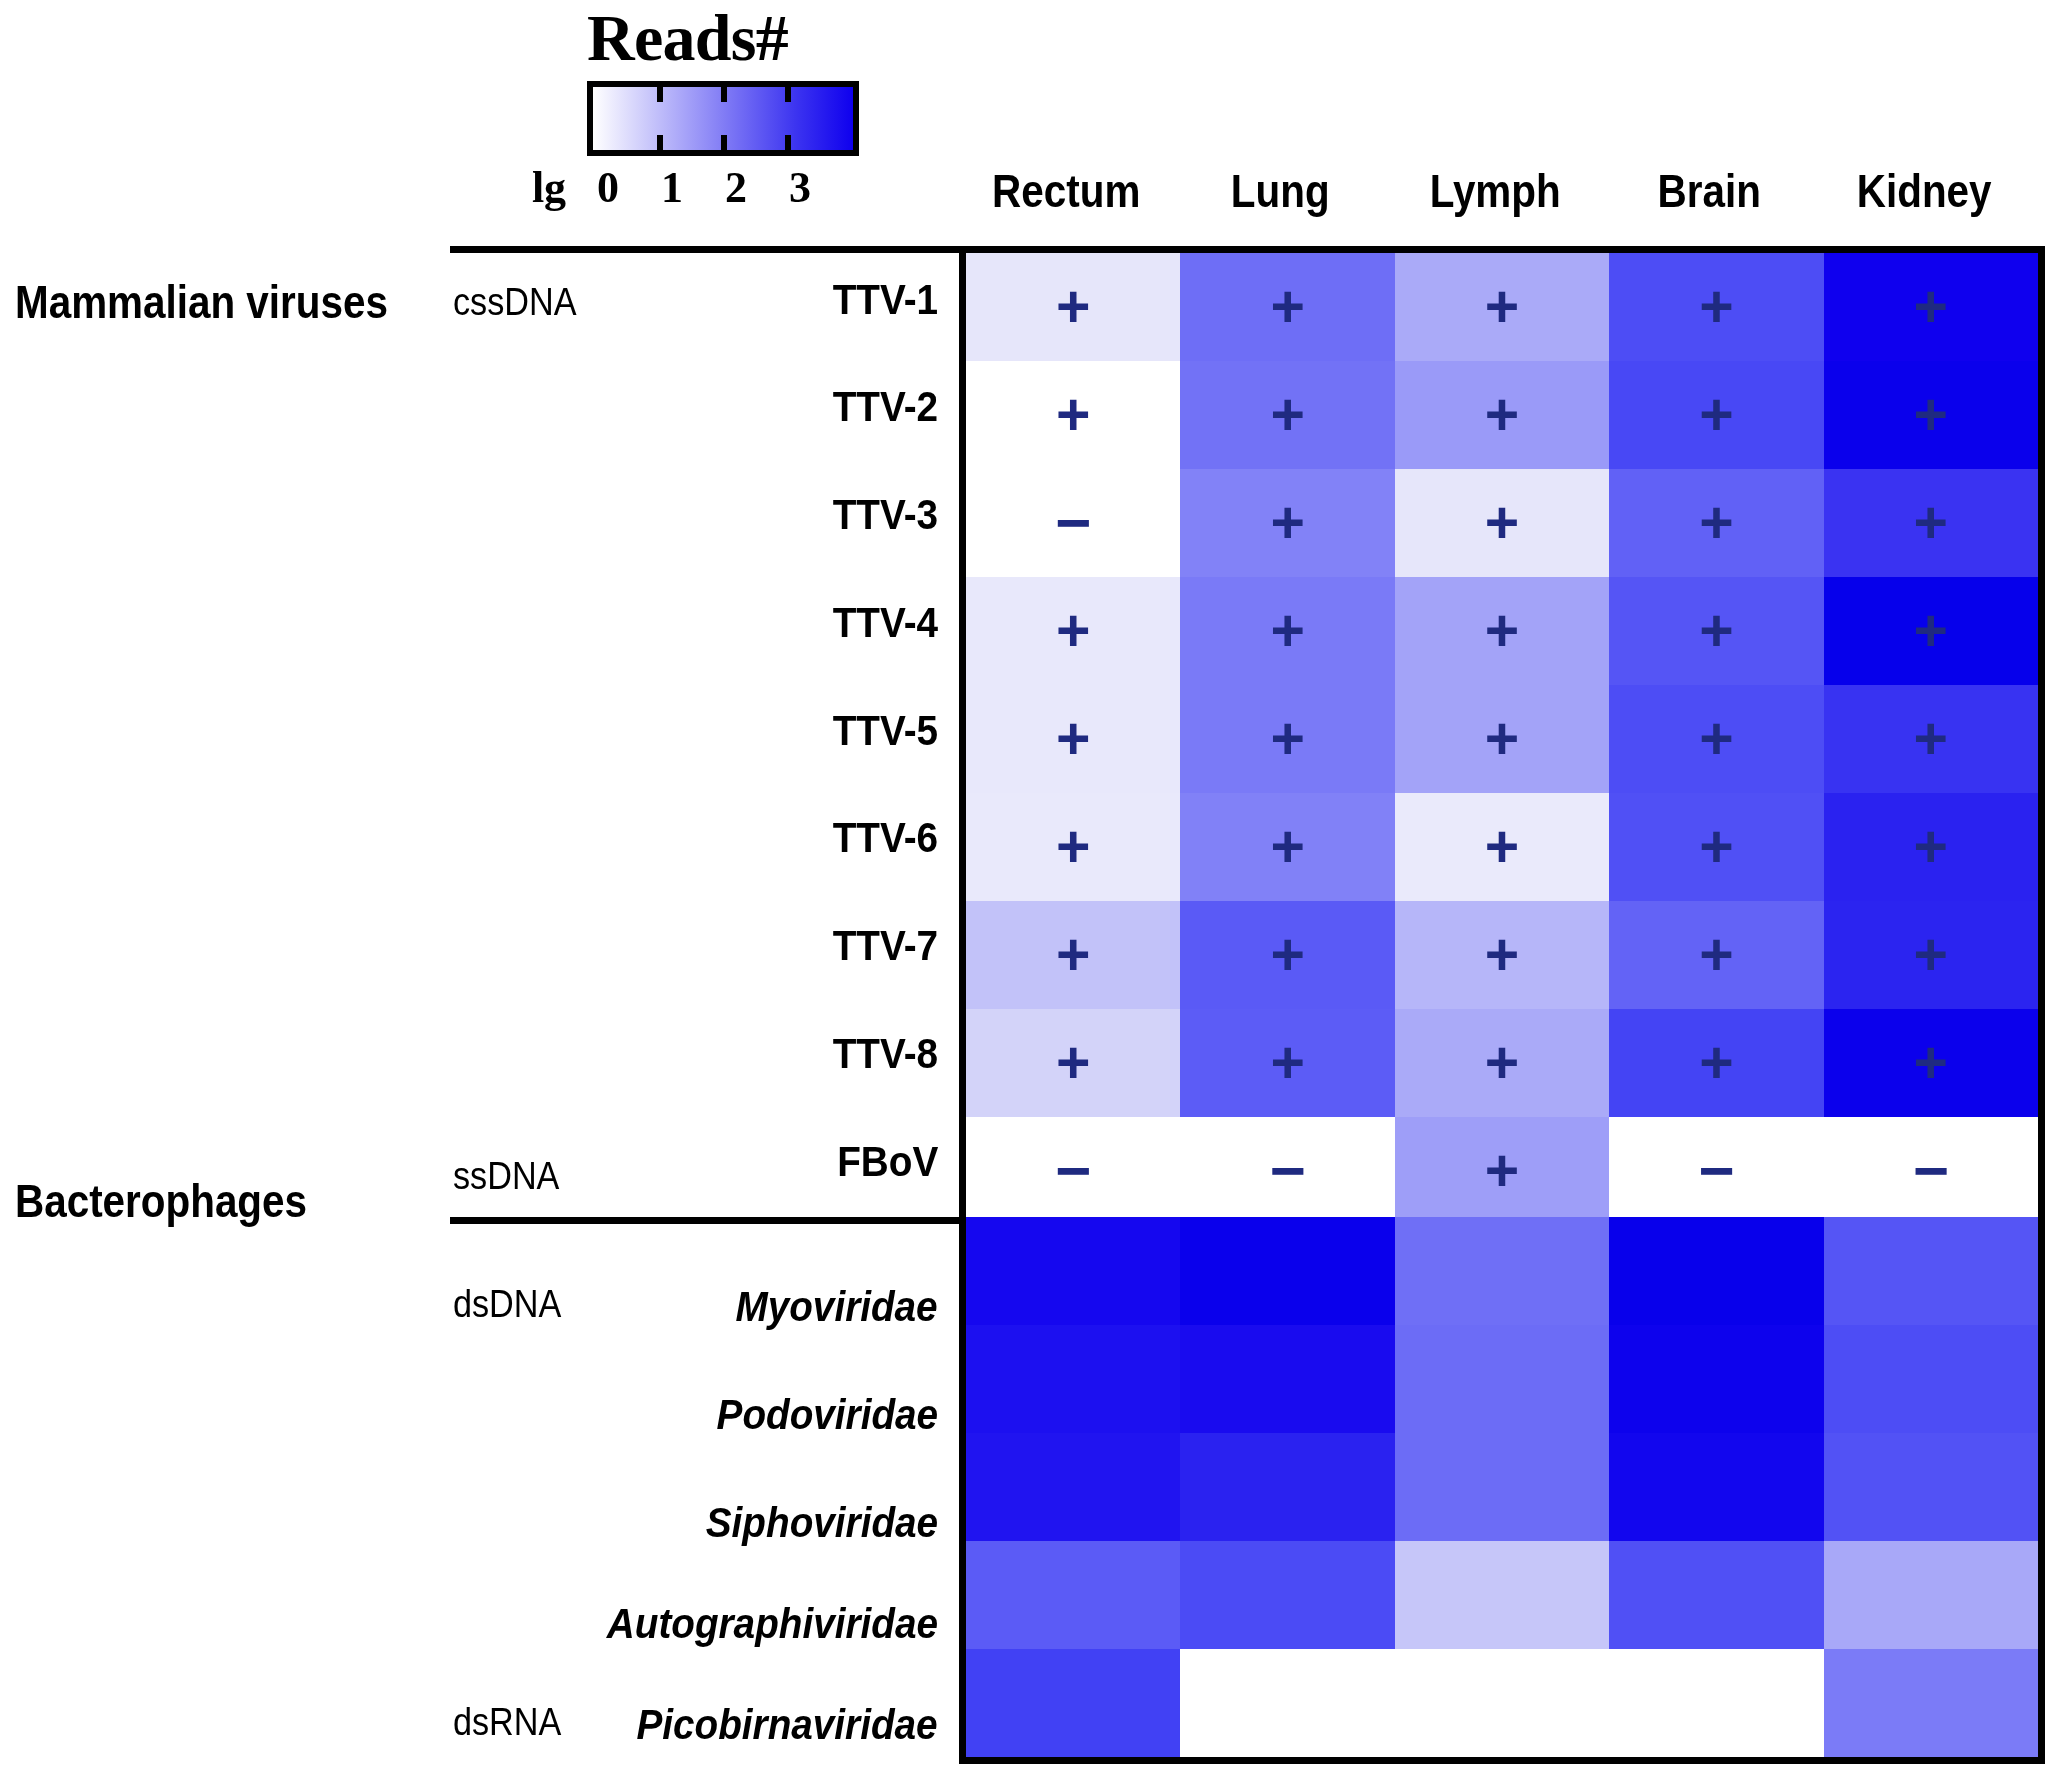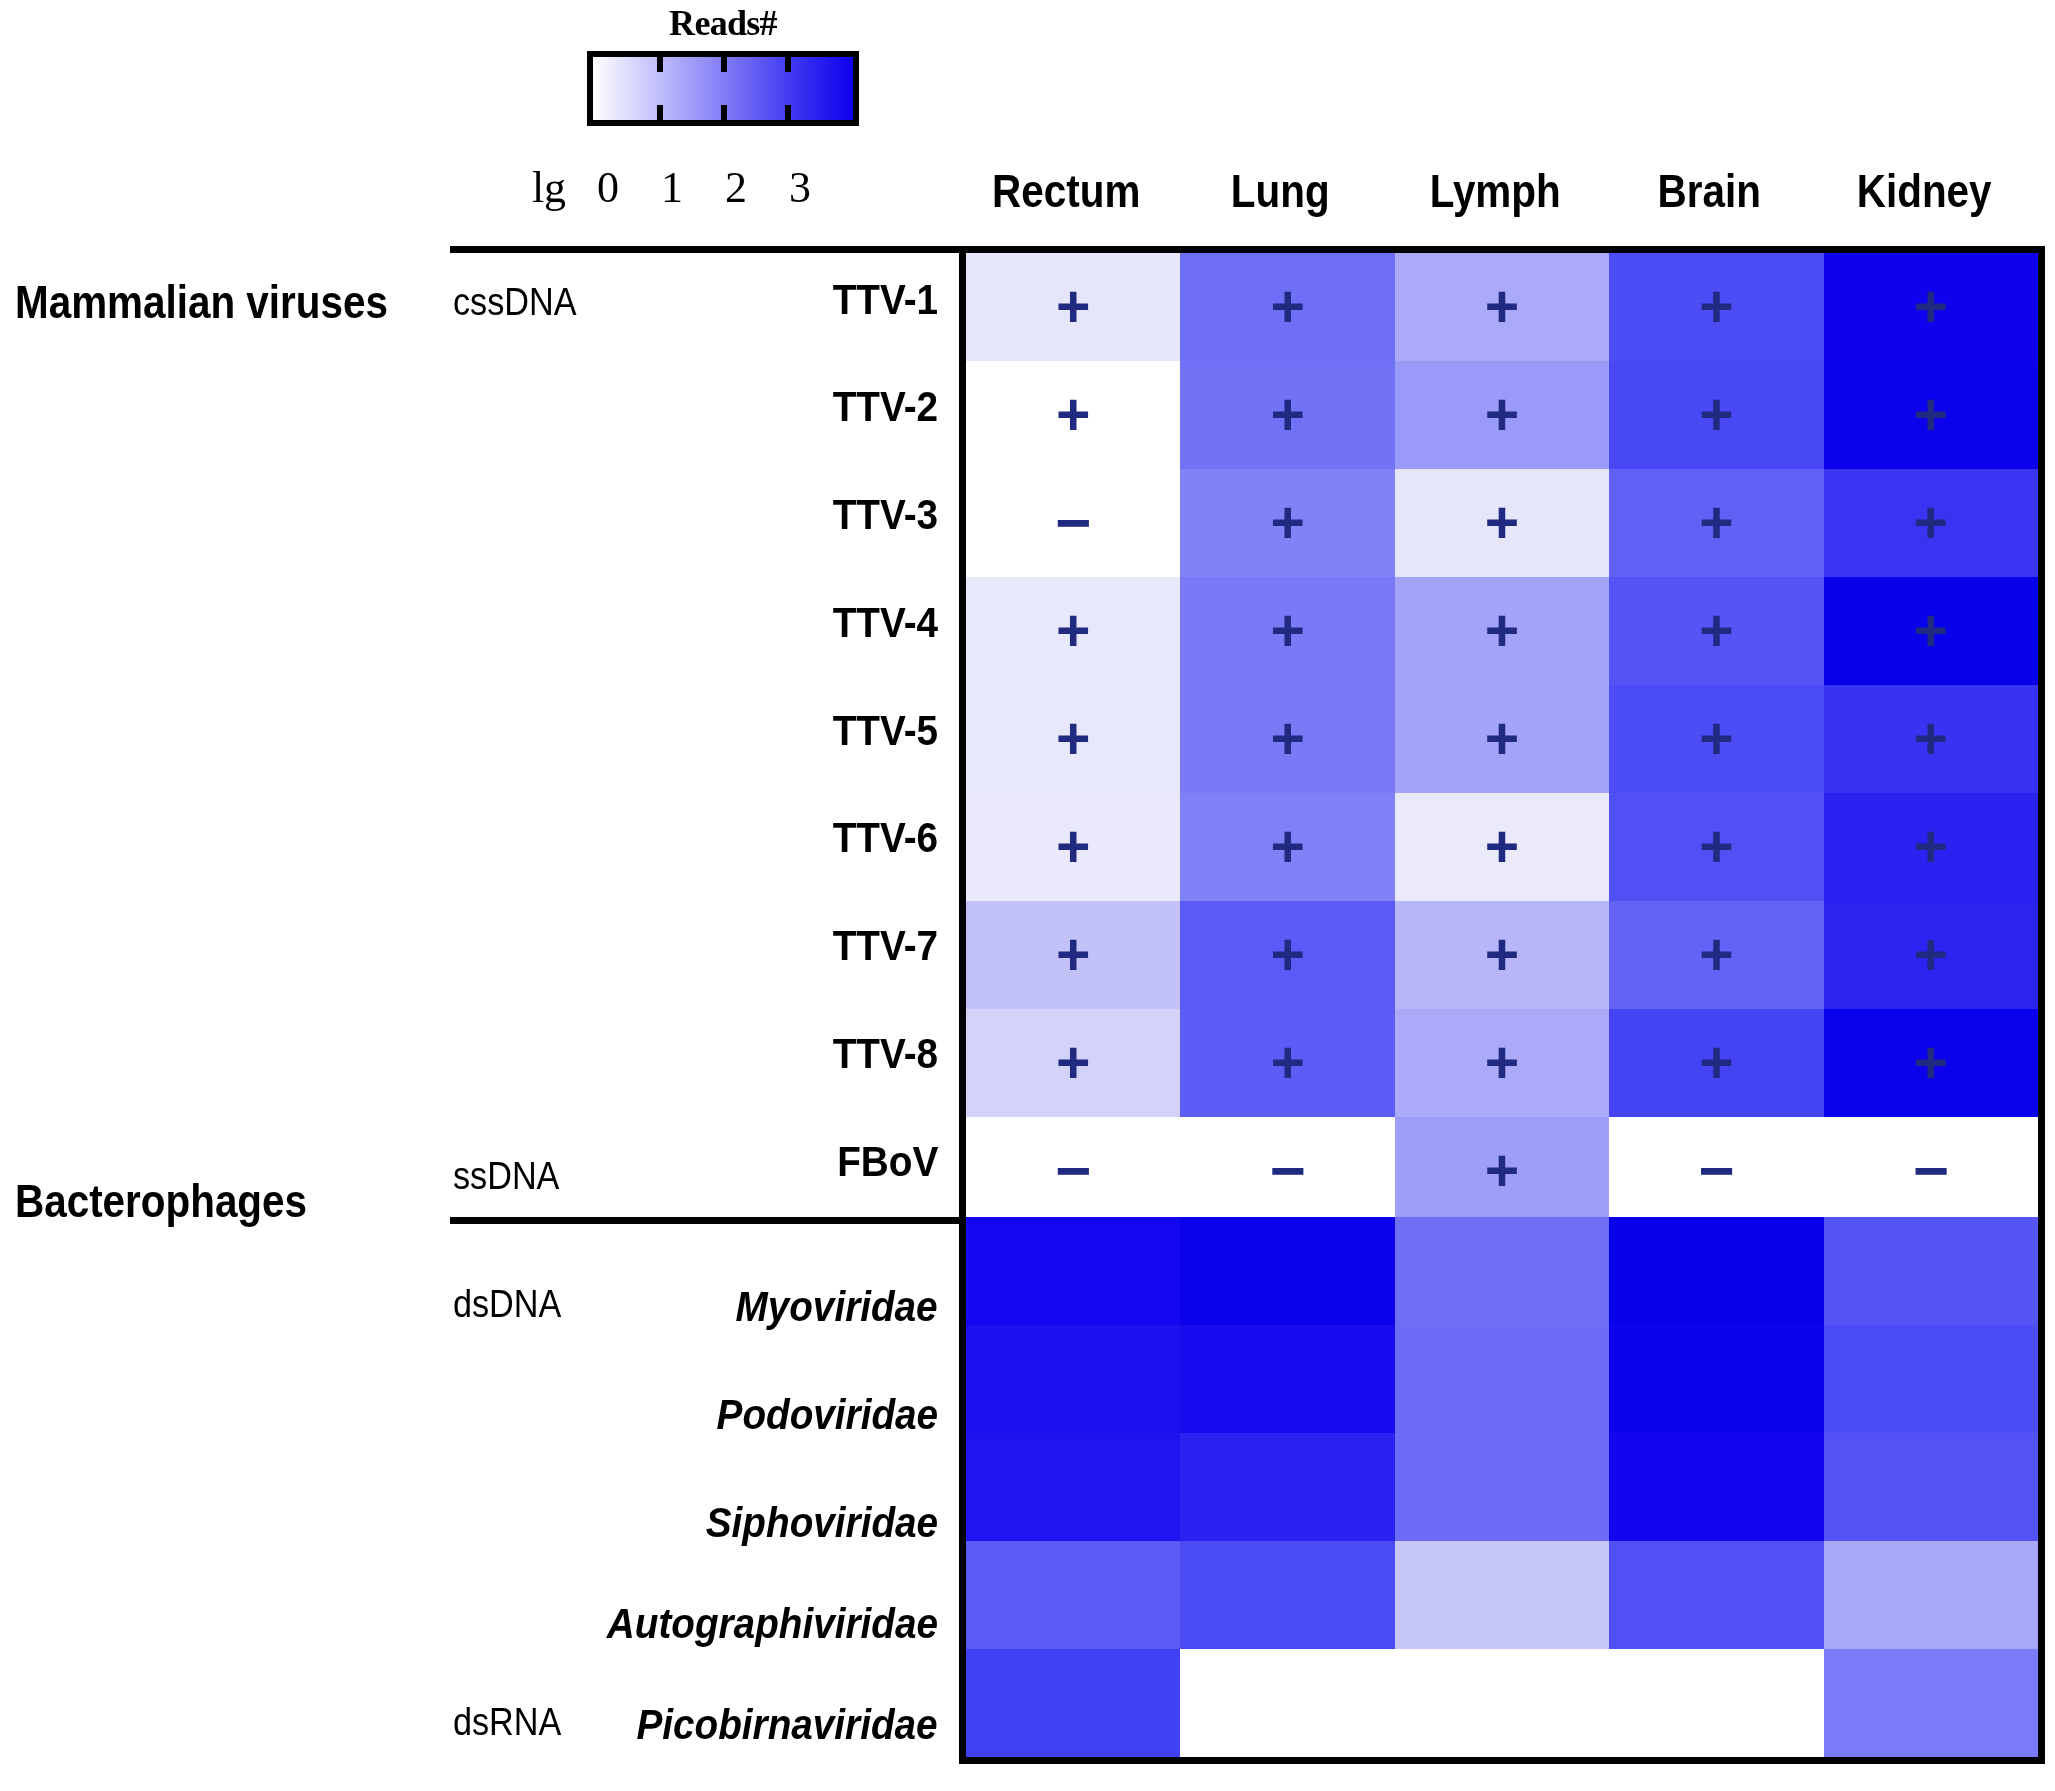--- a/index.html
+++ b/index.html
@@ -18,22 +18,22 @@
   
   #legend {
     position: absolute;
     left: 587px;
     top: 0px;
     width: 272px;
   }
   #legend-title {
     font-family: "Liberation Serif", serif;
     font-weight: bold;
-    font-size: 36px;
-    text-align: center;
+    font-size: 66px;
+    text-align: left;
     line-height: 1;
     padding-top: 5.4px;
     letter-spacing: -0.7px;
   }
   #colorbar-wrap {
     position: relative;
     margin-top: 9.4px;
     width: 272px;
     height: 75px;
     box-sizing: border-box;
@@ -52,21 +52,21 @@
   }
   .cb-tick.top { top: 0; }
   .cb-tick.bot { bottom: 0; }
   #legend-ticks {
     position: absolute;
     left: -65px;
     top: 166px;
     width: 350px;
     height: 54px;
     font-family: "Liberation Serif", serif;
-    font-weight: normal;
+    font-weight: bold;
     font-size: 44px;
     line-height: 1;
   }
   #legend-ticks span {
     position: absolute;
     text-align: center;
     width: 54px;
   }
 
   

